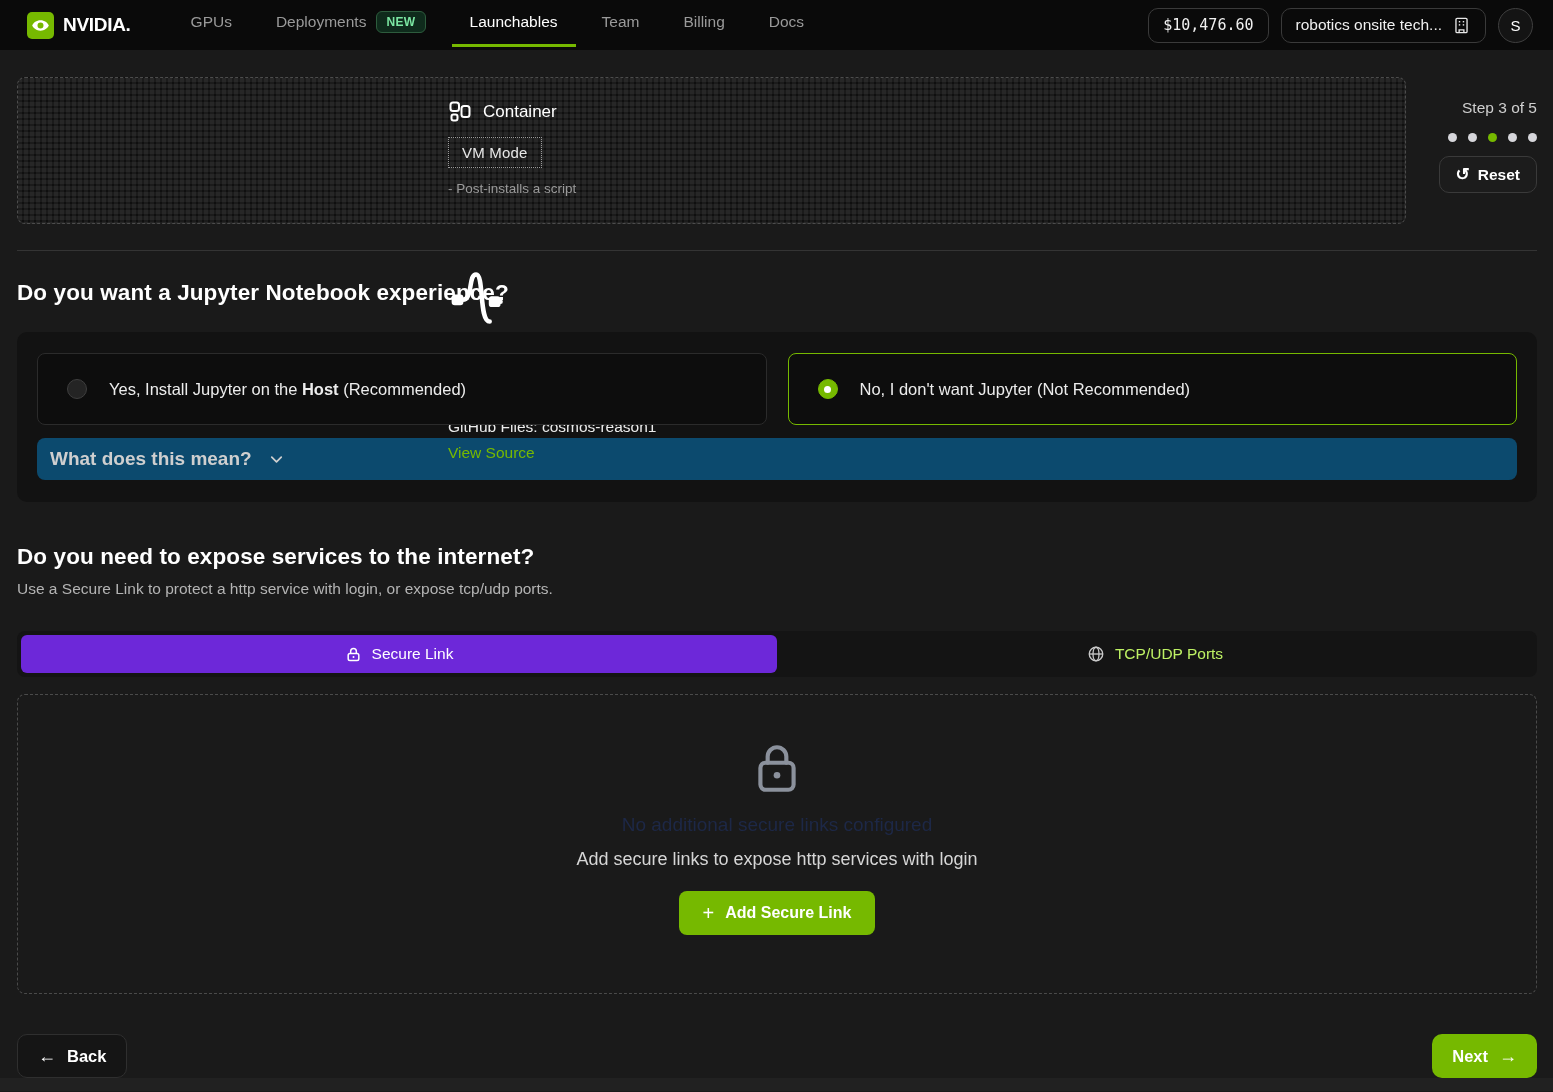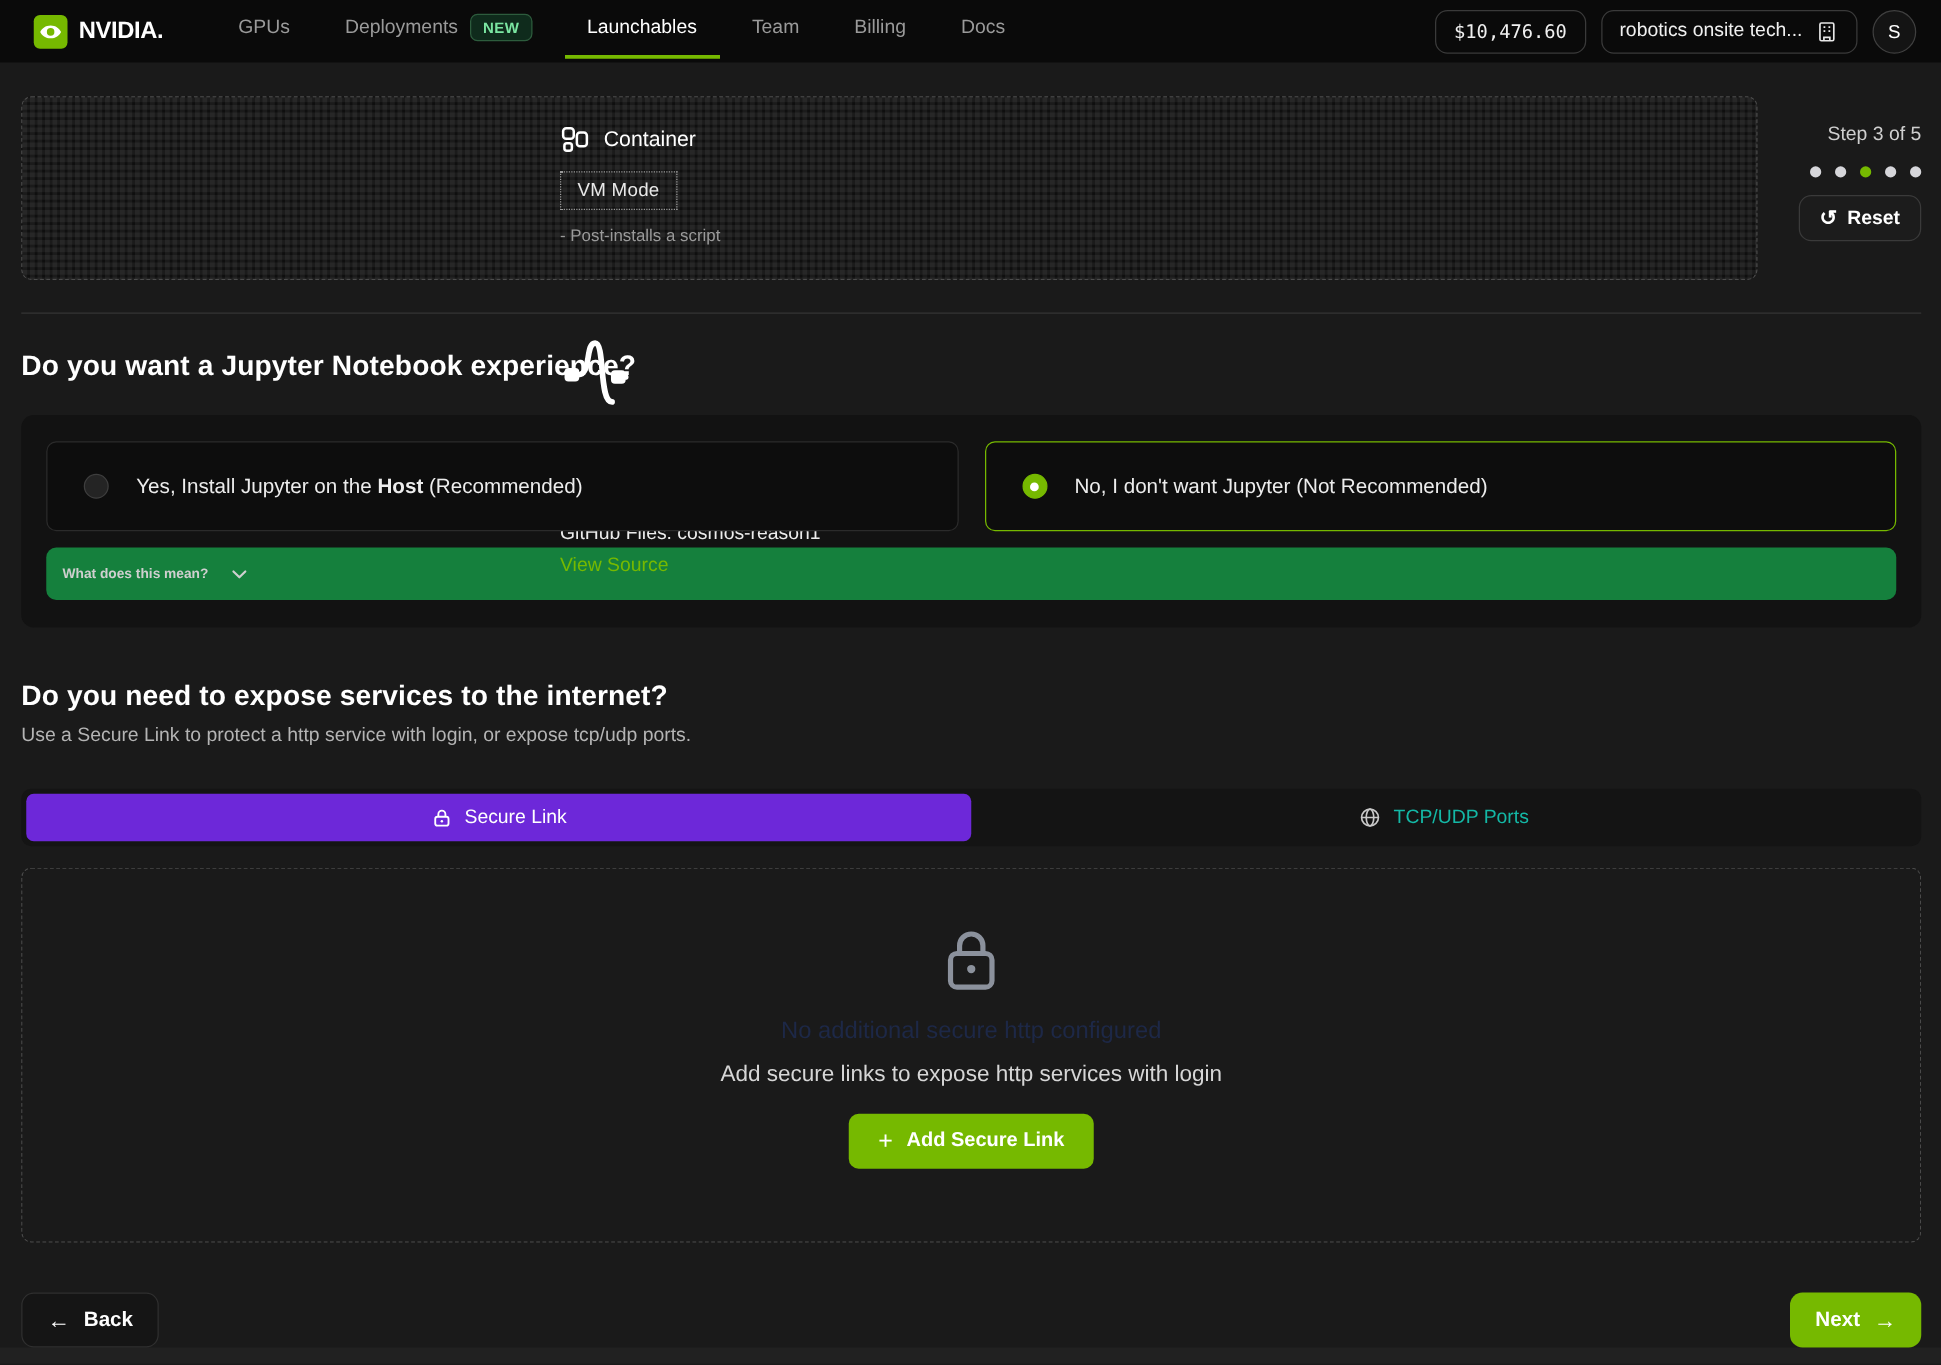--- a/index.html
+++ b/index.html
@@ -97,32 +97,32 @@
     font-size:16.5px; color:#ececec; cursor:pointer;
   }
   .option.selected { border-color:#76b900; }
   .radio { width:20px; height:20px; border-radius:50%; background:#242424; border:1px solid #3e3e3e; flex:none; }
   .radio.checked { background:#76b900; border-color:#76b900; position:relative; }
   .radio.checked::after {
     content:""; position:absolute; left:50%; top:50%; width:7px; height:7px;
     margin:-3.5px 0 0 -3.5px; border-radius:50%; background:#fff;
   }
   .expander {
-    margin-top:13px; height:42px; background:#15803d; border-radius:8px;
+    margin-top:13px; height:42px; background:#0c4a6e; border-radius:8px;
     display:flex; align-items:center; gap:15px; padding:0 13px;
-    font-size:11px; font-weight:600; color:#cfcfcf; cursor:pointer;
+    font-size:19px; font-weight:600; color:#cfcfcf; cursor:pointer;
   }
 
   .h1-expose { margin-top:42px; }
   .sub { margin-top:10px; font-size:15.5px; color:#b4b4b4; }
 
   .tabs { margin-top:33px; height:46px; background:#141414; border-radius:8px; padding:4px; display:flex; }
   .tab {
     flex:1; display:flex; align-items:center; justify-content:center; gap:10px;
-    font-size:15.5px; color:#14b8a6; border-radius:6px; cursor:pointer;
+    font-size:15.5px; color:#bef264; border-radius:6px; cursor:pointer;
   }
   .tab.active { background:#6d28d9; color:#fff; font-weight:500; }
 
   .empty-panel {
     margin-top:17px; height:300px; border:1.5px dashed #4a4a4a; border-radius:8px;
     display:flex; flex-direction:column; align-items:center; padding-top:46px;
   }
   .ghost-text { margin-top:17px; font-size:19px; color:#1d2847; }
   .empty-desc { margin-top:13px; font-size:18px; color:#d6d6d6; }
   .add-btn {
@@ -317,21 +317,21 @@
   </div>
 
   <div class="empty-panel">
     <span>
       <svg width="50" height="56" viewBox="0 0 48 54" fill="none" stroke="#8b919c" stroke-width="4" stroke-linecap="round">
         <rect x="8" y="21" width="32" height="26" rx="5"></rect>
         <path d="M15 21 v-6 a9 9 0 0 1 18 0 v6"></path>
         <circle cx="24" cy="33" r="3.2" fill="#8b919c" stroke="none"></circle>
       </svg>
     </span>
-    <span class="ghost-text">No additional secure http configured</span>
+    <span class="ghost-text">No additional secure links configured</span>
     <span class="empty-desc">Add secure links to expose http services with login</span>
     <button class="add-btn">
       <span class="plus-glyph">+</span>
       <span>Add Secure Link</span>
     </button>
   </div>
 
   <div class="footer-row">
     <button class="back-btn">
       <span class="arrow-glyph">←</span>

